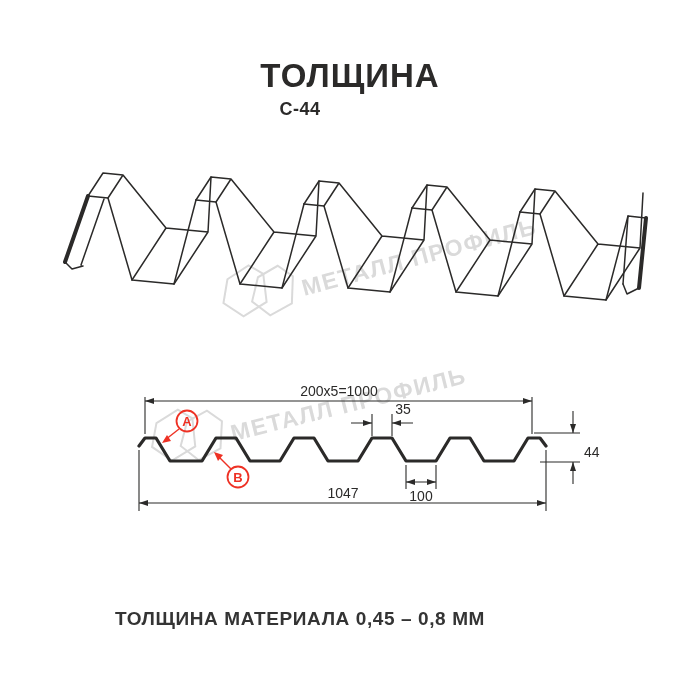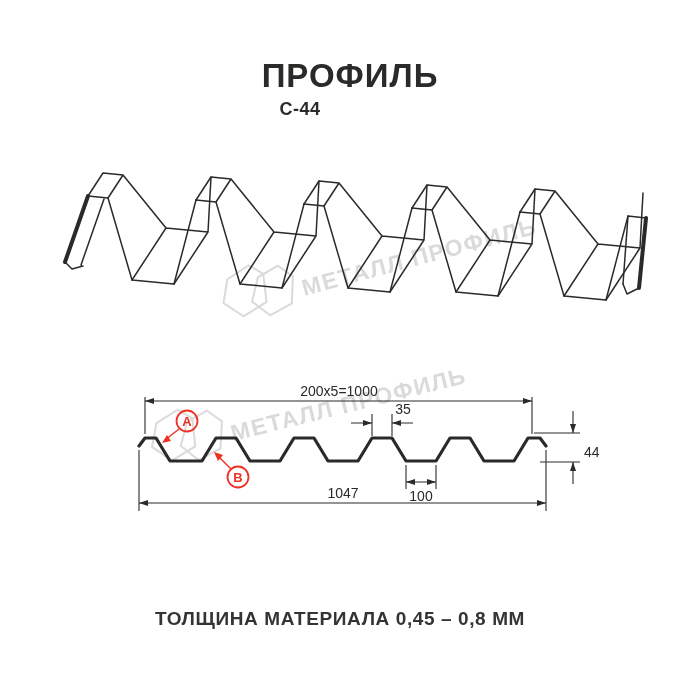--- a/index.html
+++ b/index.html
@@ -10,37 +10,37 @@
   .page-title{
     position:absolute;top:57px;left:0;width:700px;text-align:center;
     font-size:33px;font-weight:bold;letter-spacing:1px;color:#2b2a29;margin:0;
   }
   .page-subtitle{
     position:absolute;top:99px;left:0;width:600px;text-align:center;
     font-size:18px;font-weight:bold;letter-spacing:0.5px;color:#2b2a29;margin:0;
   }
   .footer-note{
     position:absolute;top:608px;left:0;width:600px;text-align:center;
-    font-size:19px;font-weight:600;letter-spacing:0.6px;color:#343434;margin:0;padding-left:40px;
+    font-size:19px;font-weight:600;letter-spacing:0.6px;color:#343434;margin:0;
   }
   svg{position:absolute;top:0;left:0;}
   .wire{stroke:#2b2a29;stroke-width:1.5;fill:none;stroke-linejoin:round;stroke-linecap:round;}
   .wire-thick{stroke:#2b2a29;stroke-width:4;fill:none;stroke-linecap:round;}
   .profile{stroke:#2b2a29;stroke-width:3.2;fill:none;stroke-linejoin:round;stroke-linecap:round;}
   .dim{stroke:#2b2a29;stroke-width:1.1;fill:none;}
   .dim-arrow{fill:#2b2a29;stroke:none;}
   .dim-label{font-family:"Liberation Sans",sans-serif;font-size:14px;fill:#2b2a29;}
   .wm-text{font-family:"Liberation Sans",sans-serif;font-size:23px;font-weight:bold;letter-spacing:1.5px;}
   .wm-shape{fill:none;stroke-width:2;}
   .red-letter{font-family:"Liberation Sans",sans-serif;font-size:13px;font-weight:bold;}
 </style>
 </head>
 <body>
 
-<h1 class="page-title">ПРОФИЛЬ</h1>
+<h1 class="page-title">ТОЛЩИНА</h1>
 <div class="page-subtitle">С-44</div>
 
 <svg width="700" height="700" viewBox="0 0 700 700">
 
   <g transform="rotate(-15 280 290)" opacity="0.9">
     <g>
       <path class="wm-shape" stroke="#d6d6d6" d="M222,288 L232,266 L256,258 L268,270 L264,298 L238,306 Z"></path>
       <path class="wm-shape" stroke="#d6d6d6" d="M250,294 L262,272 L284,266 L296,280 L288,306 L264,312 Z"></path>
     </g>
     <text class="wm-text" fill="#d6d6d6" x="302" y="302">МЕТАЛЛ ПРОФИЛЬ</text>

